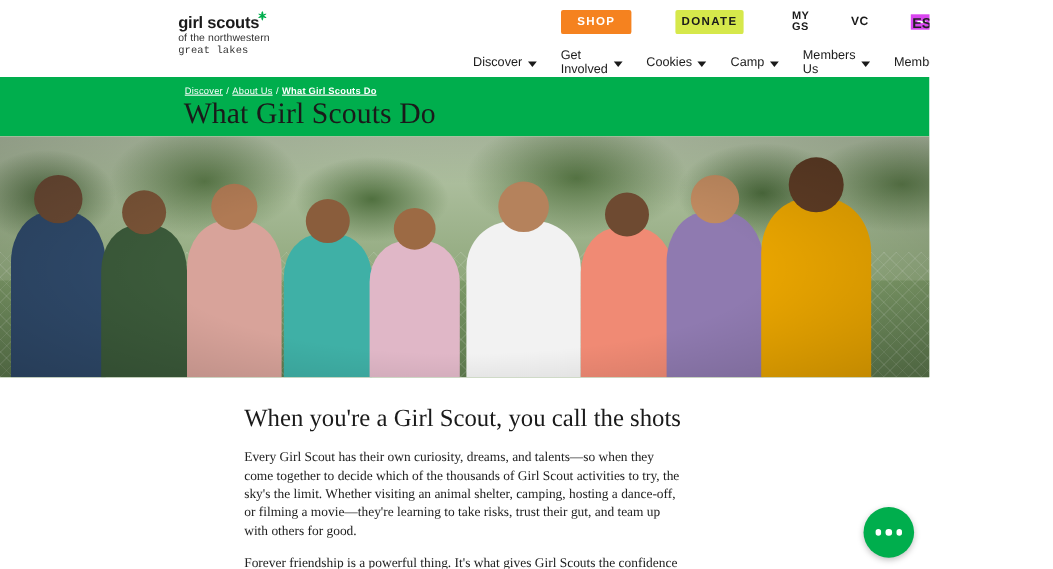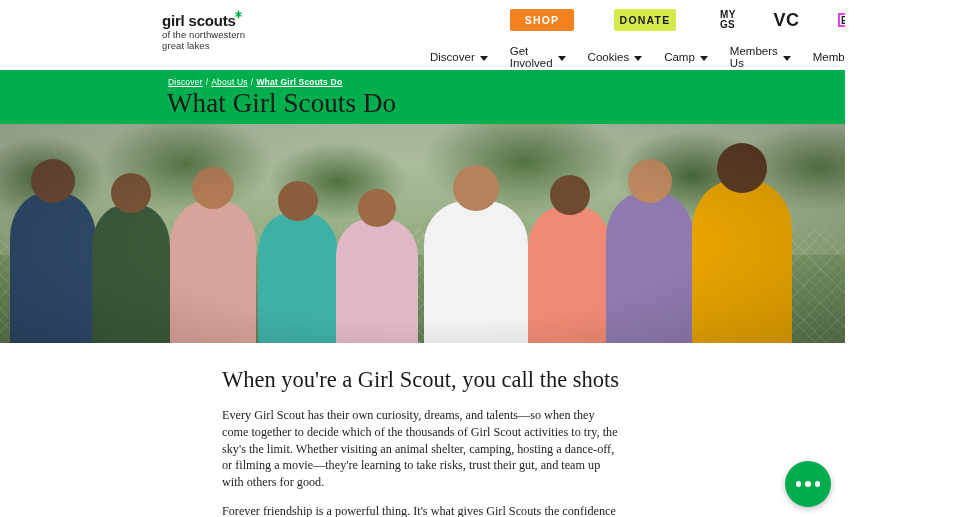--- a/index.html
+++ b/index.html
@@ -41,20 +41,21 @@
   }
   .logo-line2 {
     font-size: 9.5px;
     color: #333;
     letter-spacing: 0.1px;
   }
   .logo-line3 {
     font-size: 9.5px;
     color: #333;
     letter-spacing: 0.1px;
+    font-family: Liberation Mono, monospace;
   }
   .trefoil {
     position: absolute;
     right: -9px; top: -4px;
     width: 13px; height: 13px;
   }
 
   .top-actions {
     position: absolute;
     left: 510px; top: 9px;
@@ -94,31 +95,31 @@
     font-size: 10px;
     font-weight: bold;
     color: #1a1a1a;
     line-height: 1.0;
     letter-spacing: 0.3px;
     text-align: left;
     cursor: pointer;
   }
   .vc {
     margin-left: 26px;
-    font-size: 18px;
+    font-size: 11px;
     font-weight: bold;
     color: #1a1a1a;
     letter-spacing: 0.5px;
     cursor: pointer;
   }
   .es-badge {
     margin-left: 26px;
     width: 20px; height: 14px;
-    border: 2px solid #d946ef;
-    font-size: 10px;
+    border: 6px solid #d946ef;
+    font-size: 13px;
     font-weight: bold;
     color: #222;
     display: flex;
     align-items: center;
     justify-content: center;
     cursor: pointer;
   }
   .search-btn {
     margin-left: 20px;
     width: 20px; height: 20px;

